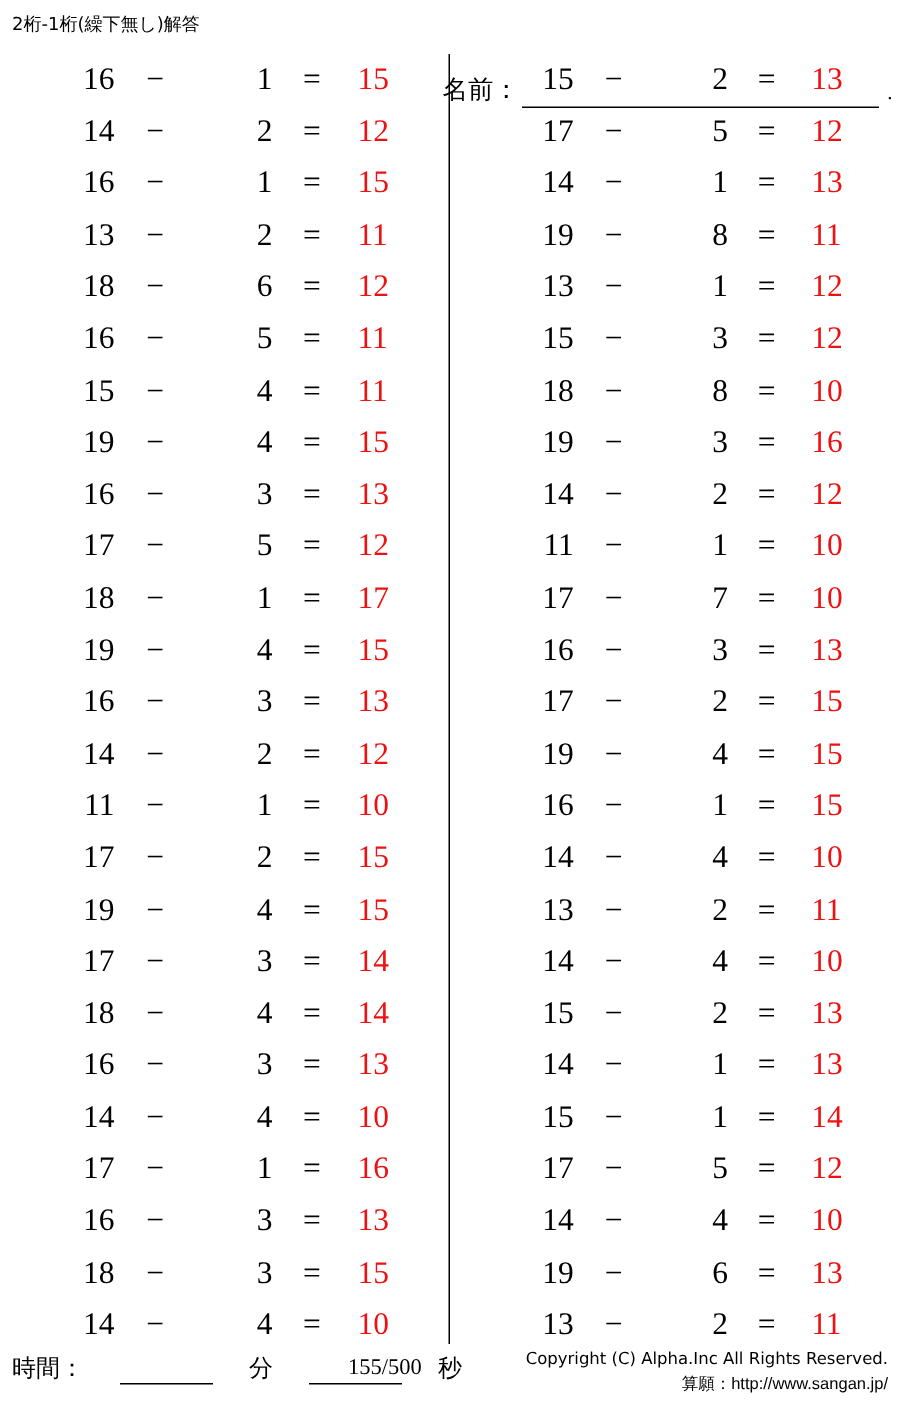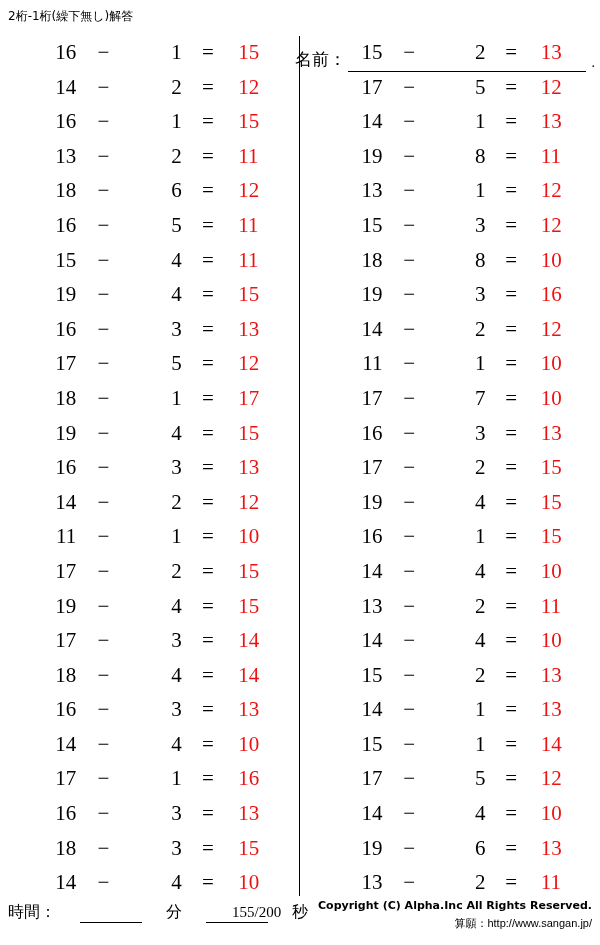--- a/index.html
+++ b/index.html
@@ -143,21 +143,20 @@
     font-family: "Liberation Serif", serif;
   }
   .copyright {
     position: absolute;
     right: 8px;
     top: 2px;
     text-align: right;
     font-size: 11px;
     font-family: "DejaVu Sans", sans-serif;
     line-height: 16px;
-    font-weight: bold;
   }
   .credit {
     position: absolute;
     right: 8px;
     top: 19px;
     text-align: right;
     font-size: 11px;
     font-family: Liberation Sans, sans-serif;
     line-height: 16px;
   }
@@ -535,18 +534,18 @@
   </div>
 
   <div class="footer">
     <div class="time-area">
       <span class="time-label">時間：</span>
       <span class="blank-line"></span>
       <span class="unit">分</span>
       <span class="blank-line"></span>
       <span class="unit">秒</span>
     </div>
-    <div class="page-no">155/200</div>
+    <div class="page-no">155/500</div>
     <div class="copyright">Copyright (C) Alpha.Inc All Rights Reserved.</div>
     <div class="credit">算願：http://www.sangan.jp/</div>
   </div>
 
 </div>
 
 </body></html>

